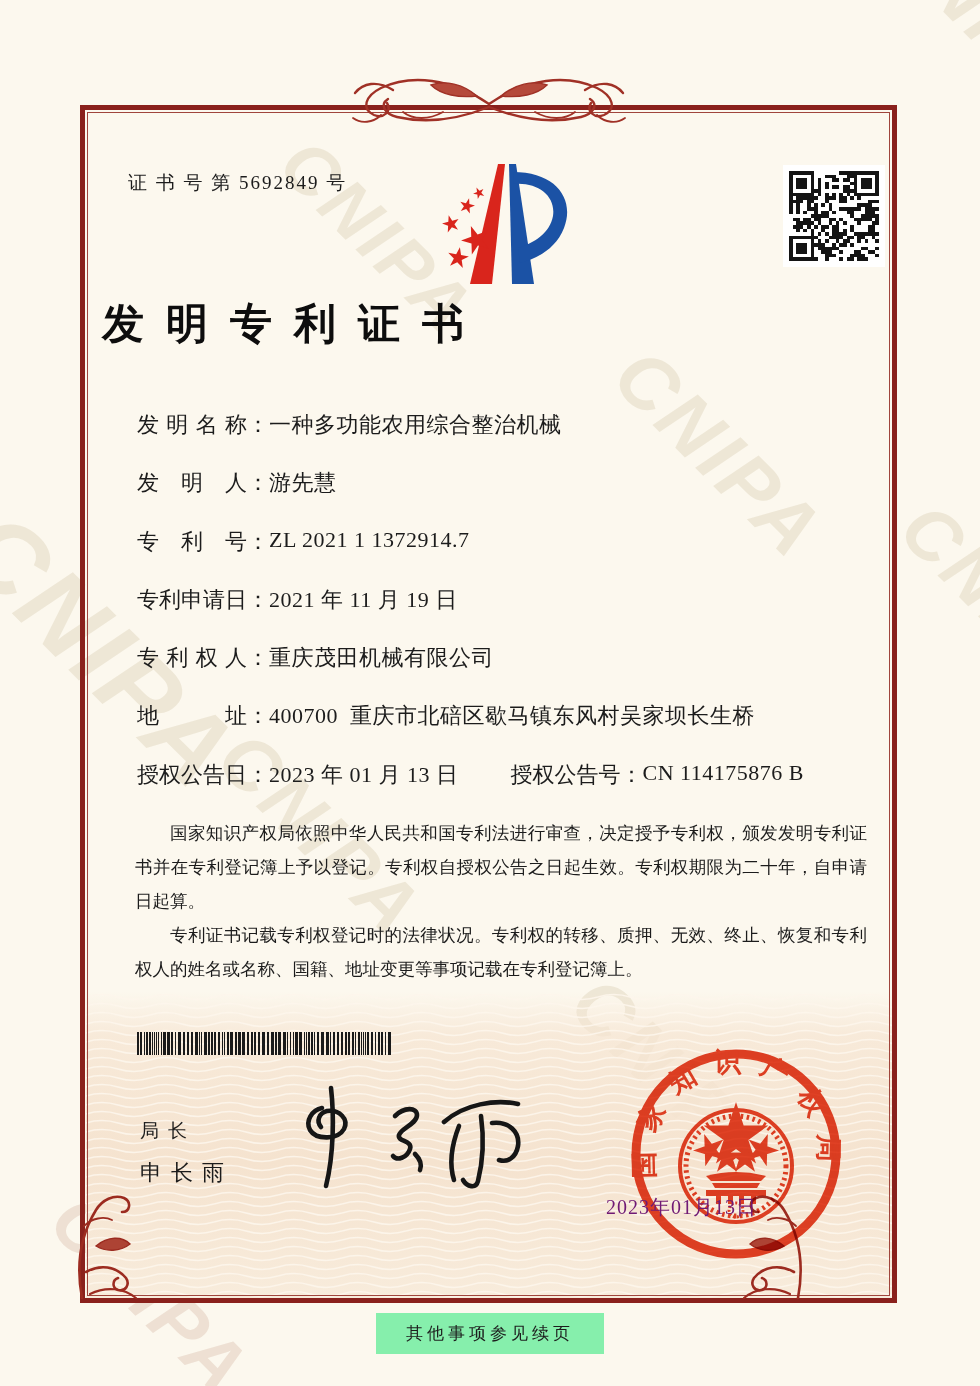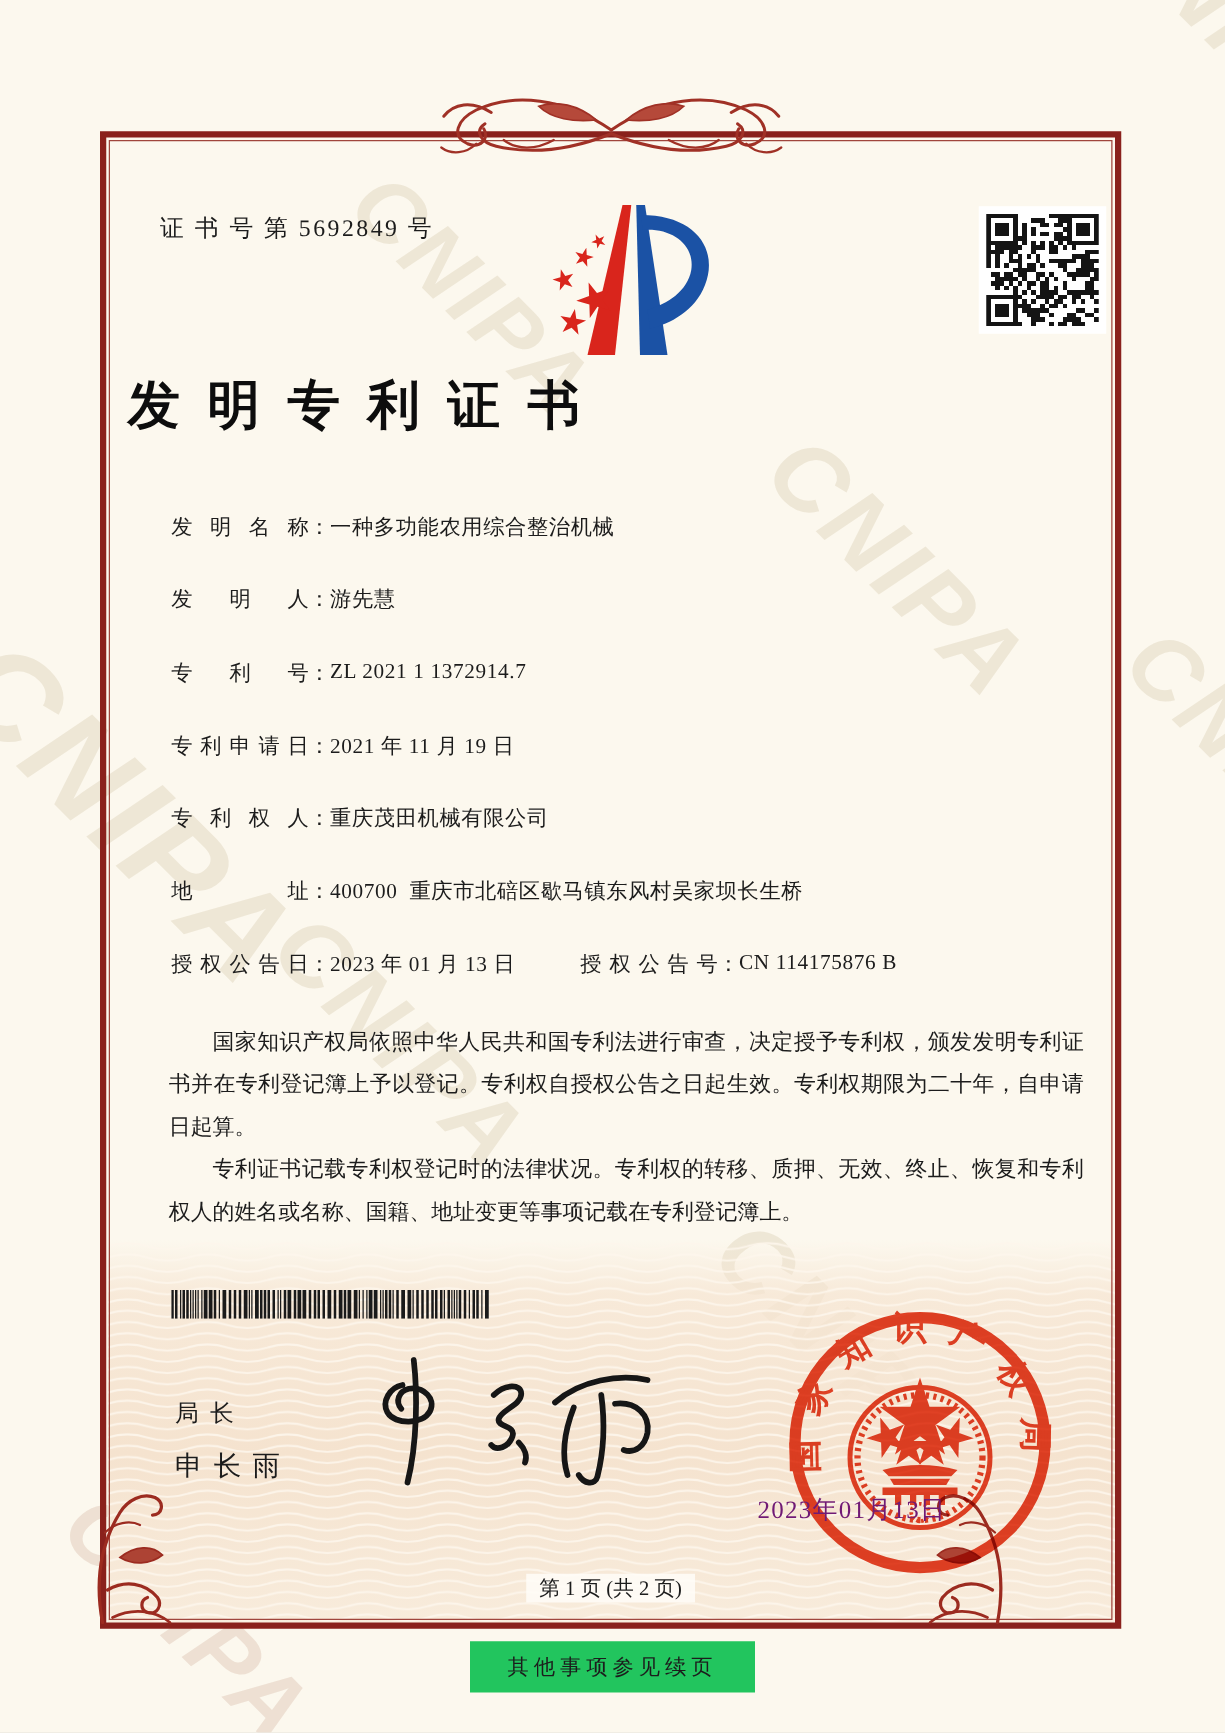--- a/index.html
+++ b/index.html
@@ -44,21 +44,21 @@
   .waves svg{position:absolute;inset:0;}
   
   .cert-no{position:absolute;left:128px;top:170px;font-size:19px;letter-spacing:2px;}
   .logo{position:absolute;left:412px;top:158px;}
   .qr-box{position:absolute;left:783px;top:165px;width:102px;height:102px;background:#fff;padding:6px;}
   .title{
     position:absolute;left:80px;top:296px;width:817px;text-align:left;
     font-size:42px;font-weight:bold;letter-spacing:22px;text-indent:22px;color:#0d0d0d;
   }
   
-  .fields{position:absolute;left:137px;top:410px;width:730px;font-size:17px;}
+  .fields{position:absolute;left:137px;top:410px;width:730px;font-size:22px;}
   .field{height:58.3px;display:flex;align-items:flex-start;}
   .flabel{display:inline-block;width:110px;text-align:justify;text-align-last:justify;}
   .colon{display:inline-block;}
   .fvalue{white-space:pre-wrap;letter-spacing:0.5px;}
   .grant{display:flex;}
   .gcol2{margin-left:52px;display:flex;}
   
   .body-text{
     position:absolute;left:135px;top:816px;width:732px;
     font-size:17.5px;line-height:34px;text-align:justify;
@@ -75,21 +75,21 @@
     color:#701a75;z-index:5;
   }
   .page-num{
     position:absolute;left:80px;top:1260px;width:817px;text-align:center;font-size:16.5px;
   }
   .page-num span{background:rgba(255,253,248,.85);padding:2px 10px;}
   .continuation{
     position:absolute;left:0;top:1313px;width:980px;text-align:center;
   }
   .continuation span{
-    display:inline-block;background:#22c55e;padding:9px 30px;font-size:17px;letter-spacing:4px;
+    display:inline-block;background:#86efac;padding:9px 30px;font-size:17px;letter-spacing:4px;
   }
   .flourish-top{position:absolute;left:339px;top:66px;}
   .flourish-bl{position:absolute;left:66px;top:1186px;}
   .flourish-br{position:absolute;left:694px;top:1186px;}
 </style>
 </head>
 <body>
 
 <div class="page">
 
@@ -672,17 +672,16 @@
         <rect x="-20" y="42" width="5" height="8" stroke="none"></rect>
         <rect x="-8" y="42" width="5" height="8" stroke="none"></rect>
         <rect x="3" y="42" width="5" height="8" stroke="none"></rect>
         <rect x="15" y="42" width="5" height="8" stroke="none"></rect>
         <circle cx="0" cy="56" r="7" fill="none" stroke-width="3" stroke-dasharray="2,2"></circle>
       </g>
     </g>
   </svg>
   <div class="seal-date">2023年01月13日</div>
 
-  <div class="page-num"><span>第 1 页 (共 2 页)</span></div>
 
   <div class="continuation"><span>其他事项参见续页</span></div>
 
 </div>
 
 </body></html>

